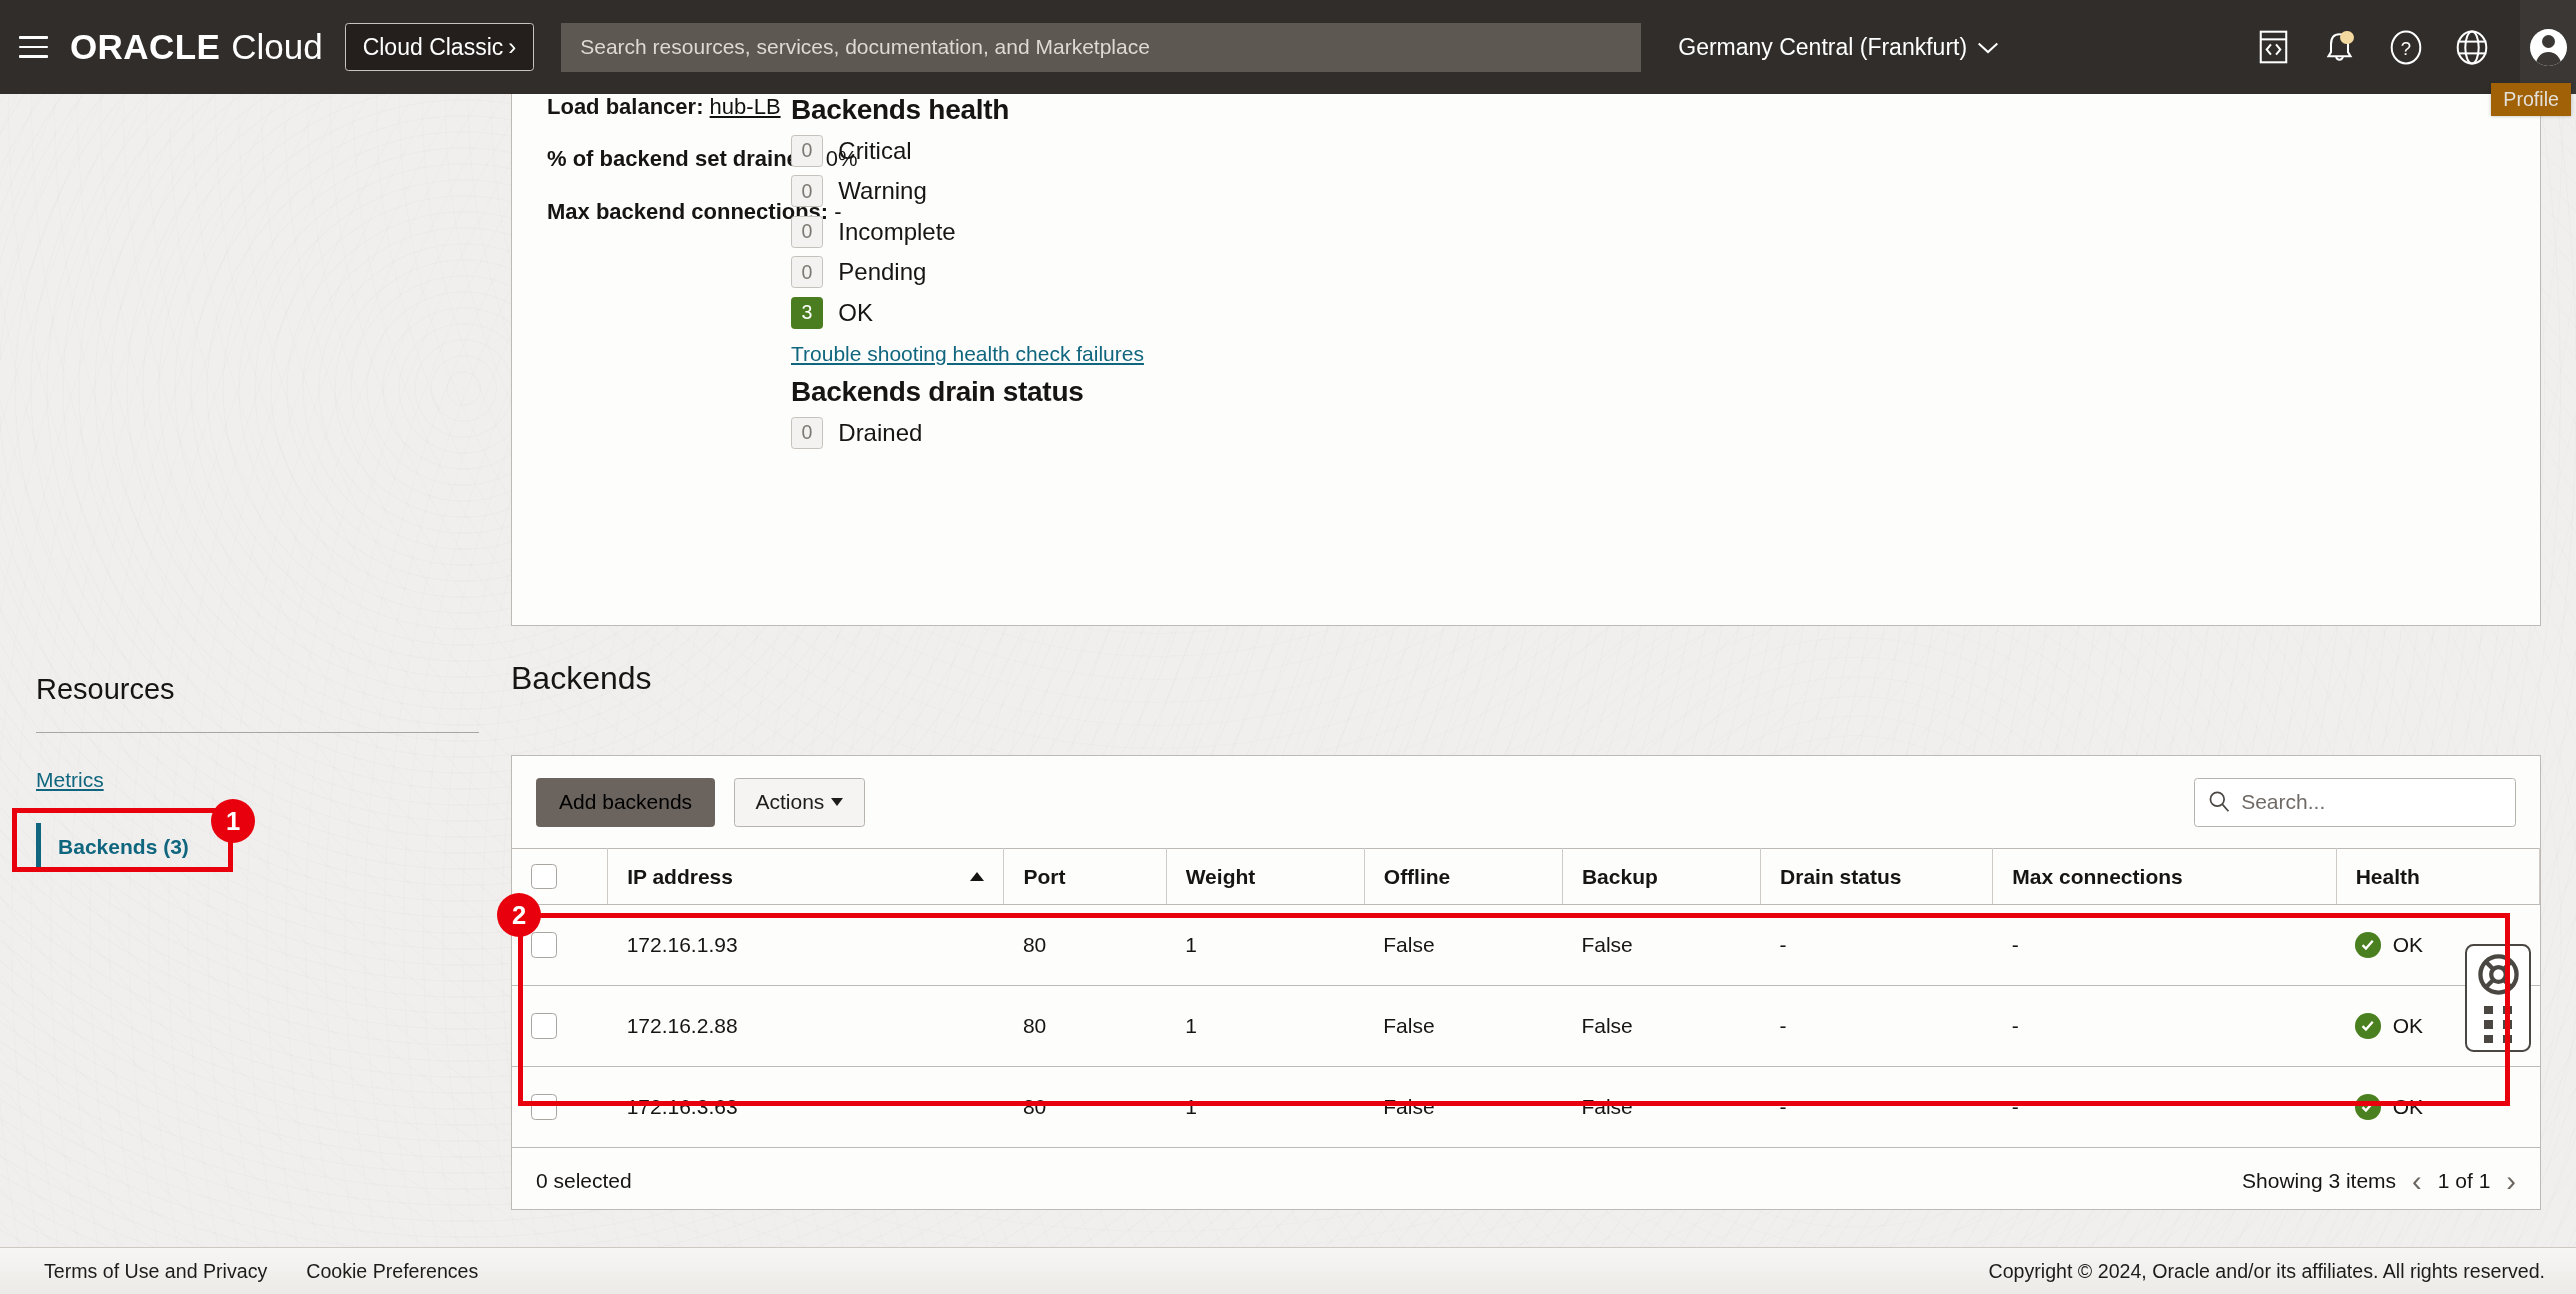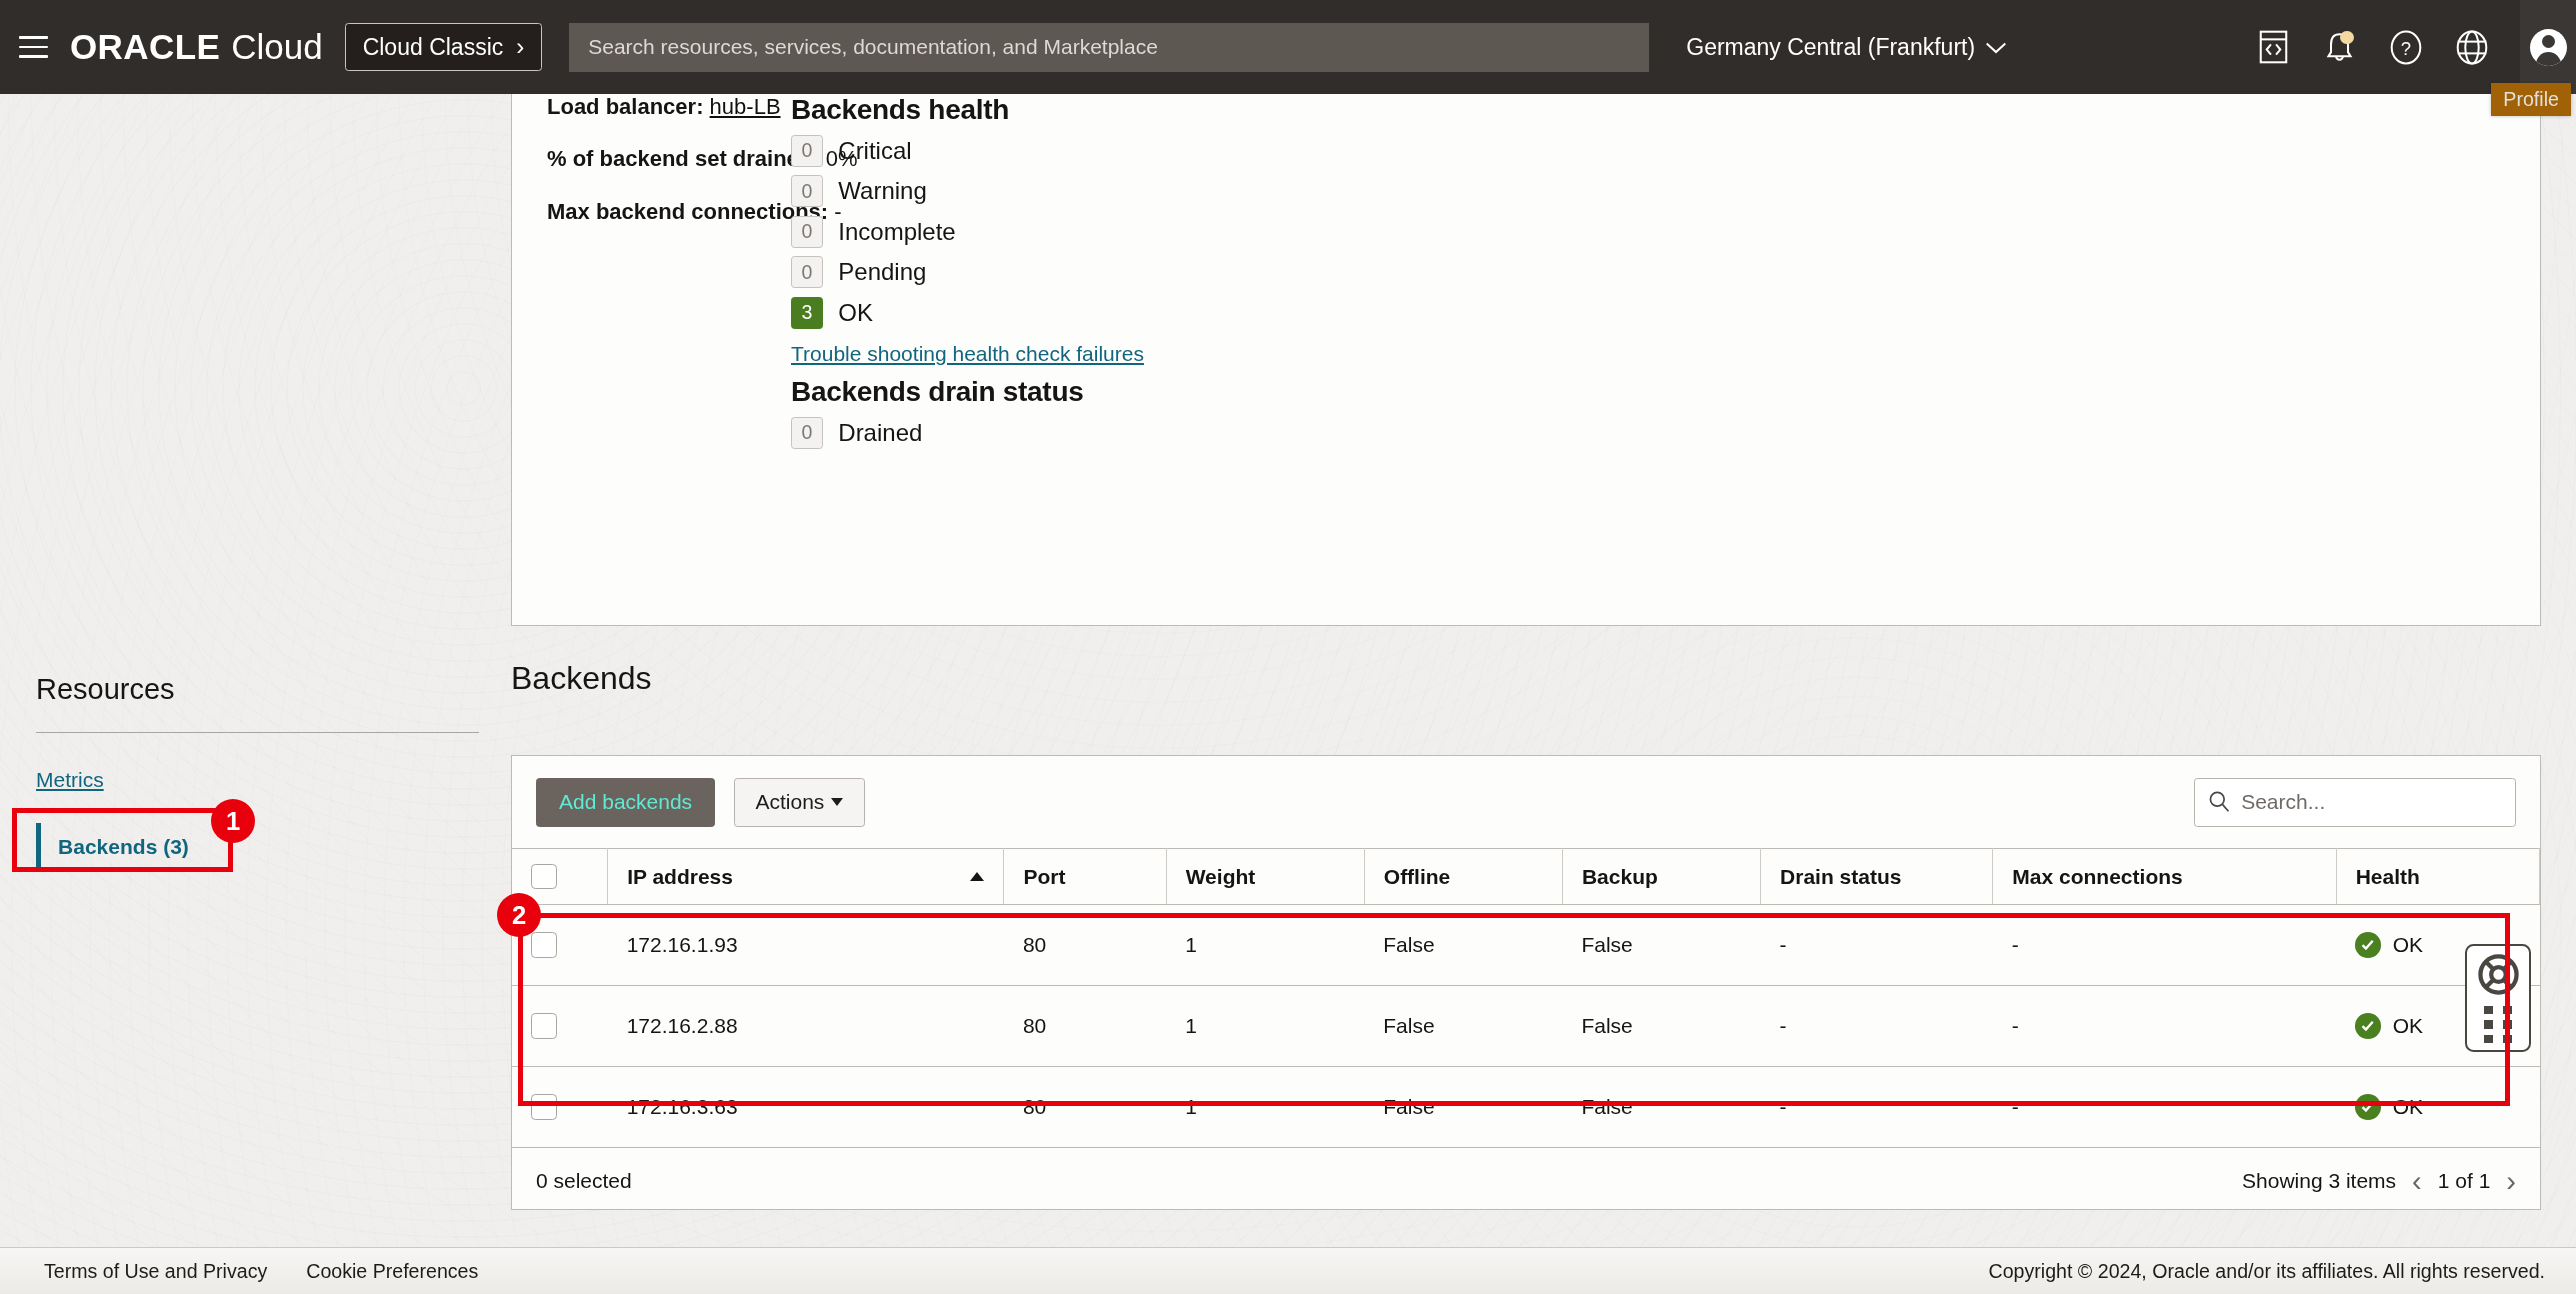--- a/index.html
+++ b/index.html
@@ -28,21 +28,21 @@
   }
   .hamburger { width: 29px; height: 22px; margin-left: 19px; margin-right: 22px;
     display: flex; flex-direction: column; justify-content: space-between; cursor: pointer; }
   .hamburger span { display: block; height: 2.6px; background: #fff; border-radius: 0.9px; }
   .brand { display: flex; align-items: baseline; gap: 11px; }
   .brand-oracle { color: #fff; font-size: 35px; font-weight: 700; letter-spacing: 0.4px; }
   .brand-cloud { color: #fff; font-size: 35px; font-weight: 400; }
   .classic-btn {
     margin-left: 22px; height: 48px; padding: 0 17px;
     border: 0.9px solid #c8c4bf; border-radius: 3.4px; background: #241f1c;
-    color: #fff; font-size: 23px; display: flex; align-items: center; gap: 13px; cursor: pointer;
+    color: #fff; font-size: 23px; display: flex; align-items: center; gap: 5px; cursor: pointer;
   }
   .classic-btn .chev { font-size: 24px; line-height: 1; }
   .searchwrap { margin-left: 27px; }
   .global-search {
     width: 1080px; height: 49px; background: #5e5853; border: none;
     color: #ebe8e5; font-size: 21px; padding: 0 19px;
     font-family: "Liberation Sans", sans-serif;
   }
   .global-search::placeholder { color: #ded9d4; }
   .region {
@@ -97,21 +97,21 @@
   .res-item-active .lbl { font-size: 21px; color: #10667f; font-weight: 700; }
 
   
   .backends-title { position: absolute; left: 511px; top: 660px; font-size: 32px; color: #161513; font-weight: 400; }
   .table-card {
     position: absolute; left: 511px; top: 755px; width: 2030px; height: 455px;
     background: #fdfdfb; border: 0.9px solid #bdb9b4;
   }
   .tbl-toolbar { height: 92px; display: flex; align-items: center; padding: 0 24px; position: relative; }
   .btn-primary {
-    height: 49px; padding: 0 22px; background: #6b635e; color: #5eead4; border: 0.9px solid #6b635e;
+    height: 49px; padding: 0 22px; background: #6b635e; color: #000000; border: 0.9px solid #6b635e;
     border-radius: 3.4px; font-size: 21px; cursor: pointer; font-family: "Liberation Sans", sans-serif;
   }
   .btn-secondary {
     margin-left: 19px; height: 49px; padding: 0 20.4px; background: #f5f4f2; color: #1d1c1a;
     border: 0.9px solid #b6b2ad; border-radius: 3.4px; font-size: 21px; cursor: pointer;
     display: flex; align-items: center; gap: 7px; font-family: "Liberation Sans", sans-serif;
   }
   .caret-down { width: 0; height: 0; border-left: 6.8px solid transparent; border-right: 6.8px solid transparent; border-top: 8.5px solid #1d1c1a; }
   .search-box {
     margin-left: auto; width: 322px; height: 49px; border: 0.9px solid #b6b2ad; border-radius: 3.4px;

